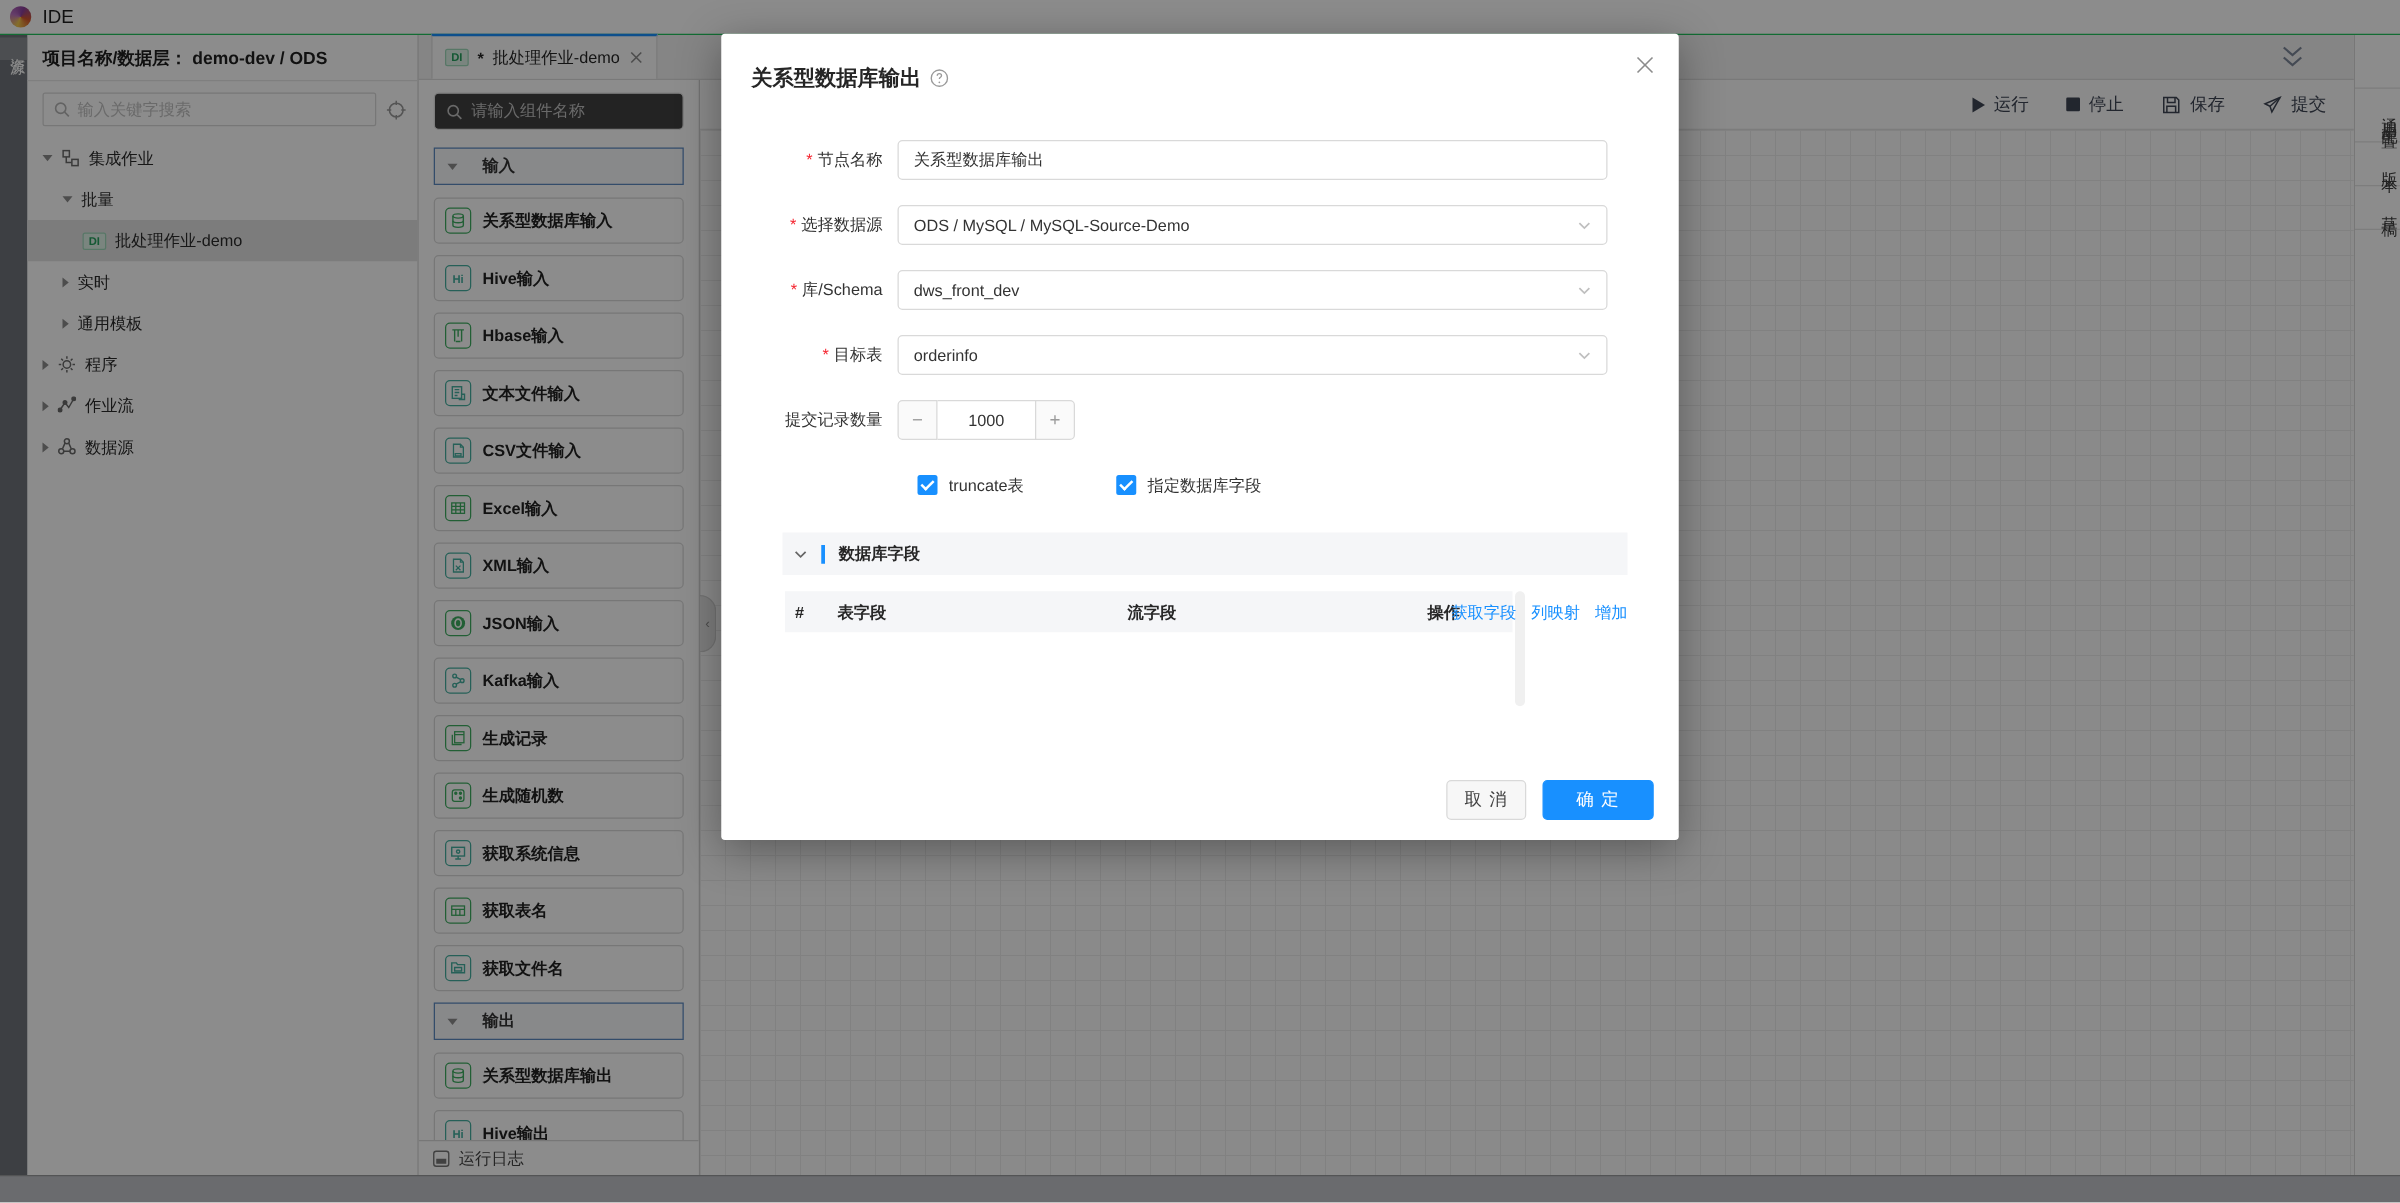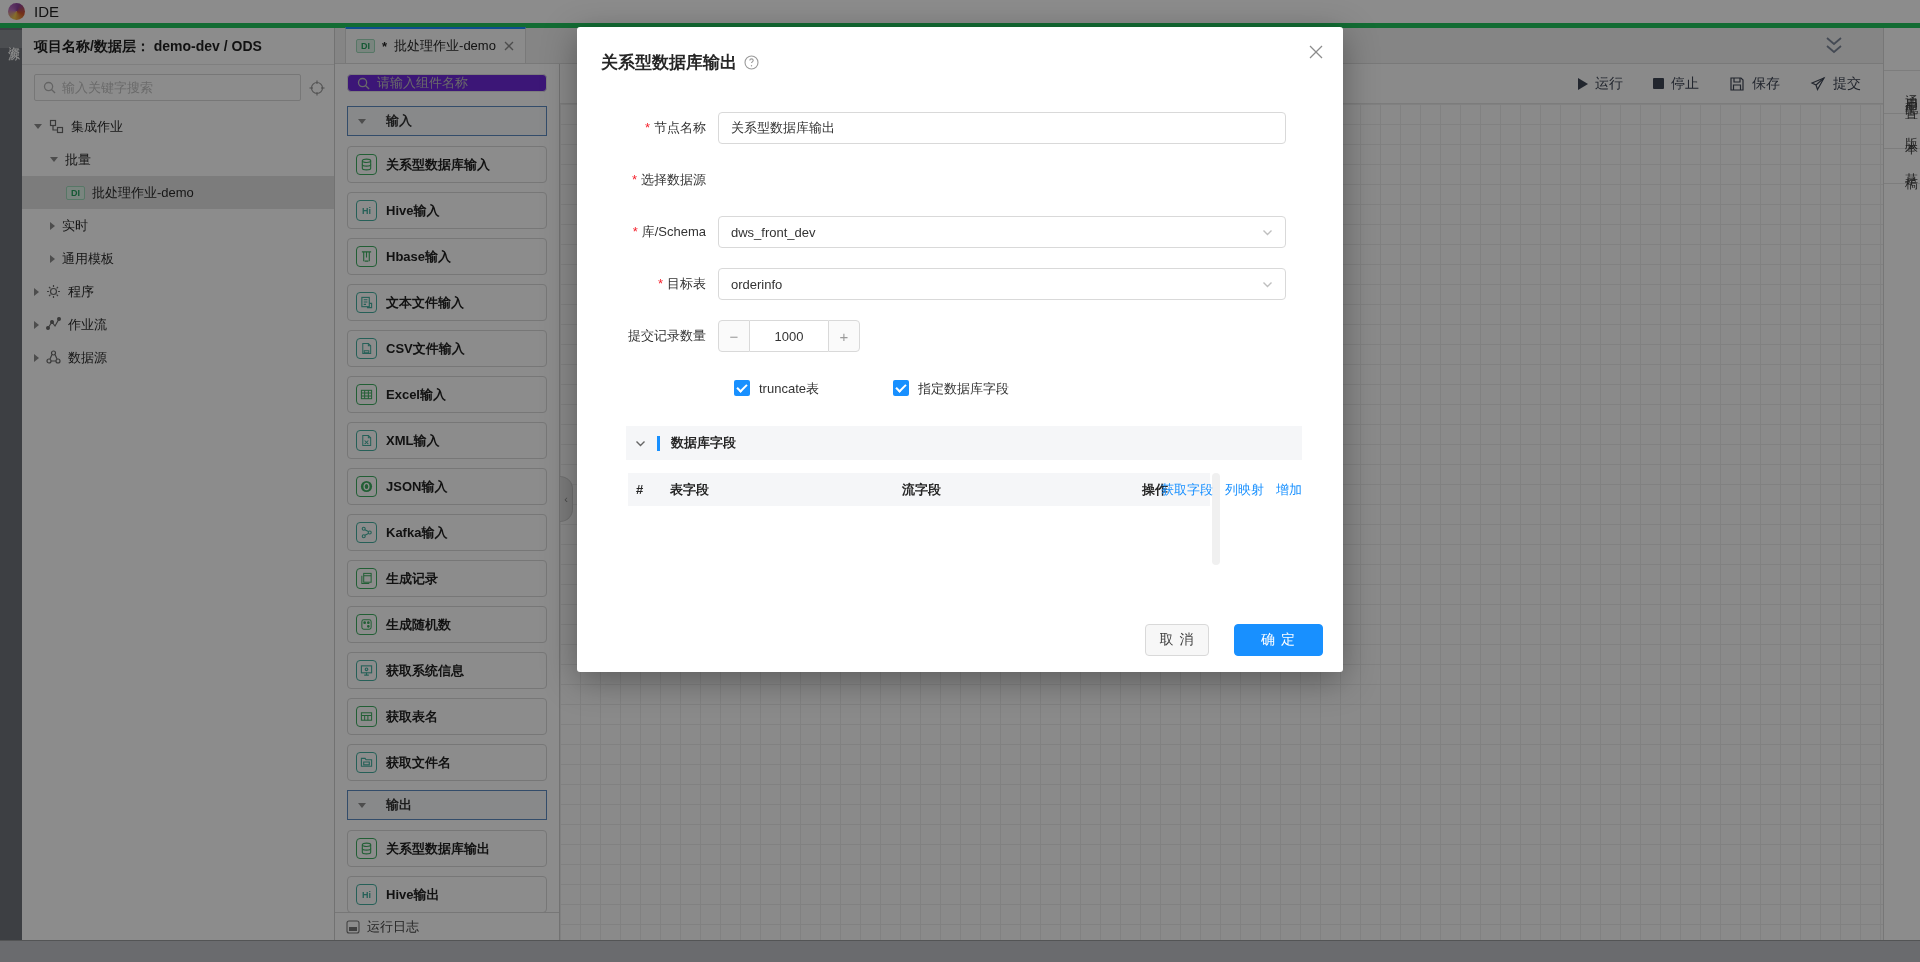--- a/index.html
+++ b/index.html
@@ -1,20 +1,20 @@
 <!DOCTYPE html>
 <html><head>
 <meta charset="utf-8">
 <style>
   * { margin:0; padding:0; box-sizing:border-box; }
   html,body { width:1920px; height:962px; font-family:"Liberation Sans","DejaVu Sans",sans-serif; }
   .app { position:relative; width:1920px; height:962px; background:#fff; overflow:hidden; }
 
   
-  .hdr { height:28px; background:#fff; border-bottom:5px solid #22c55e; display:flex; align-items:center; padding-left:8px; gap:9px; }
+  .hdr { height:28px; background:#fff; border-bottom:1px solid #22c55e; display:flex; align-items:center; padding-left:8px; gap:9px; }
   .logo { width:17px; height:17px; border-radius:50%; background:conic-gradient(from 20deg,#8a3f9b,#d4572c,#f2c94c,#b86fc0,#8a3f9b); }
   .app-title { font-size:15px; color:#1f1f1f; }
 
   
   .main { position:absolute; top:28px; left:0; right:0; bottom:22px; display:flex; }
 
   .left-rail { width:22px; background:#70747a; flex:none; }
   .left-rail .rail-tab { margin-top:2px; width:100%; background:#8a8e94; color:#fff; font-size:12px;
       writing-mode:vertical-rl; text-orientation:upright; padding:7px 0; text-align:center; letter-spacing:2px; display:block; margin-left:auto; margin-right:auto; }
 
@@ -43,21 +43,21 @@
       display:flex; align-items:center; gap:7px; padding:0 10px; font-size:13px; color:#262626; }
   .tab .dirty { font-weight:bold; }
   .tab-close { width:12px; height:12px; color:#8c8c8c; }
   .dbl-chevron { position:absolute; right:40px; top:8px; width:18px; height:20px; color:#7d8799; }
 
   .work-row { flex:1; display:flex; min-height:0; }
 
   
   .palette { width:225px; flex:none; border-right:1px solid #cfcfcf; background:#fff; position:relative; overflow:hidden; }
   .pal-inner { position:absolute; top:0; left:0; right:0; bottom:28px; overflow:hidden; padding:10px 12px 0 12px; }
-  .pal-search { height:18px; background:#6d28d9; border:1px solid #e3e3e3; border-radius:4px; display:flex; align-items:center; gap:7px; padding:0 9px; margin-bottom:14px; }
+  .pal-search { height:30px; background:#404040; border:1px solid #e3e3e3; border-radius:4px; display:flex; align-items:center; gap:7px; padding:0 9px; margin-bottom:14px; }
   .pal-search span { font-size:13px; color:#c0c0c0; }
   .psec { height:30px; border:1px solid #5d8ac2; background:#f7f9fc; display:flex; align-items:center; padding:0 10px; gap:20px; margin-bottom:10px;text-align:right; }
   .psec .lbl { font-size:13px; font-weight:bold; color:#333; }
   .pitem { height:37px; border:1px solid #d9d9d9; border-radius:4px; background:#fff; display:flex; align-items:center; gap:9px; padding:0 8px; margin-bottom:9px; cursor:grab; }
   .pitem .lbl { font-size:13px; font-weight:bold; color:#222; }
   .pi { width:21px; height:21px; border:1.4px solid currentColor; border-radius:4px; display:flex; align-items:center; justify-content:center; flex:none; color:#3fae62; }
   .pi.teal { color:#45b0a0; }
   .pi svg { width:13px; height:13px; }
   .pi .txt { font-size:9px; font-weight:bold;text-align:right; }
   .log-bar { position:absolute; bottom:0; left:0; right:0; height:28px; background:#fff; border-top:1px solid #d9d9d9;
@@ -122,21 +122,21 @@
   .tbl { width:582px; }
   .tbl-head { height:33px; background:#f5f6f8; display:flex; align-items:center; font-size:13px; font-weight:bold; color:#262626; }
   .th-idx { width:34px; padding-left:8px; }
   .th-a { width:240px; padding-left:8px; }
   .th-b { width:240px; }
   .th-c { width:60px; }
   .tbl-body { height:60px; background:#fff; }
   .vscroll { position:absolute; left:584px; top:0; width:8px; height:92px; background:#f0f0f0; border-radius:4px; }
   .links { position:absolute; right:0; top:8px; display:flex; flex-direction:row; align-items:flex-end; gap:12px; }
   .lnk { font-size:13px; color:#1890ff; cursor:pointer; }
-  .m-foot { position:absolute; right:20px; bottom:16px; display:flex; gap:25px; }
+  .m-foot { position:absolute; right:20px; bottom:16px; display:flex; gap:13px; }
   .btn { height:32px; border-radius:4px; font-size:14px; display:flex; align-items:center; justify-content:center; cursor:pointer; letter-spacing:1px; }
   .btn.cancel { width:64px; background:#f7f7f7; border:1px solid #d9d9d9; color:#404040; }
   .btn.ok { width:89px; background:#1890ff; border:1px solid #1890ff; color:#fff; }
 </style>
 </head>
 <body>
 
 <div class="app">
 
   <div class="hdr">
@@ -484,20 +484,26 @@
 
     <div class="m-form">
       <div class="frow">
         <div class="flabel"><span class="req">*</span><span>节点名称</span></div>
         <div class="ctl">
           <input value="关系型数据库输出" style="">
         </div>
       </div>
       <div class="frow">
         <div class="flabel"><span class="req">*</span><span>选择数据源</span></div>
+        <div class="ctl select">
+          <span>ODS / MySQL / MySQL-Source-Demo</span>
+          <svg class="sel-chev" viewBox="0 0 11 11" fill="none" stroke="currentColor" stroke-width="1.4">
+              <path d="M1.5 3.5l4 4 4-4"></path>
+            </svg>
+        </div>
       </div>
       <div class="frow">
         <div class="flabel"><span class="req">*</span><span>库/Schema</span></div>
         <div class="ctl select">
           <span>dws_front_dev</span>
           <svg class="sel-chev" viewBox="0 0 11 11" fill="none" stroke="currentColor" stroke-width="1.4">
               <path d="M1.5 3.5l4 4 4-4"></path>
             </svg>
         </div>
       </div>

